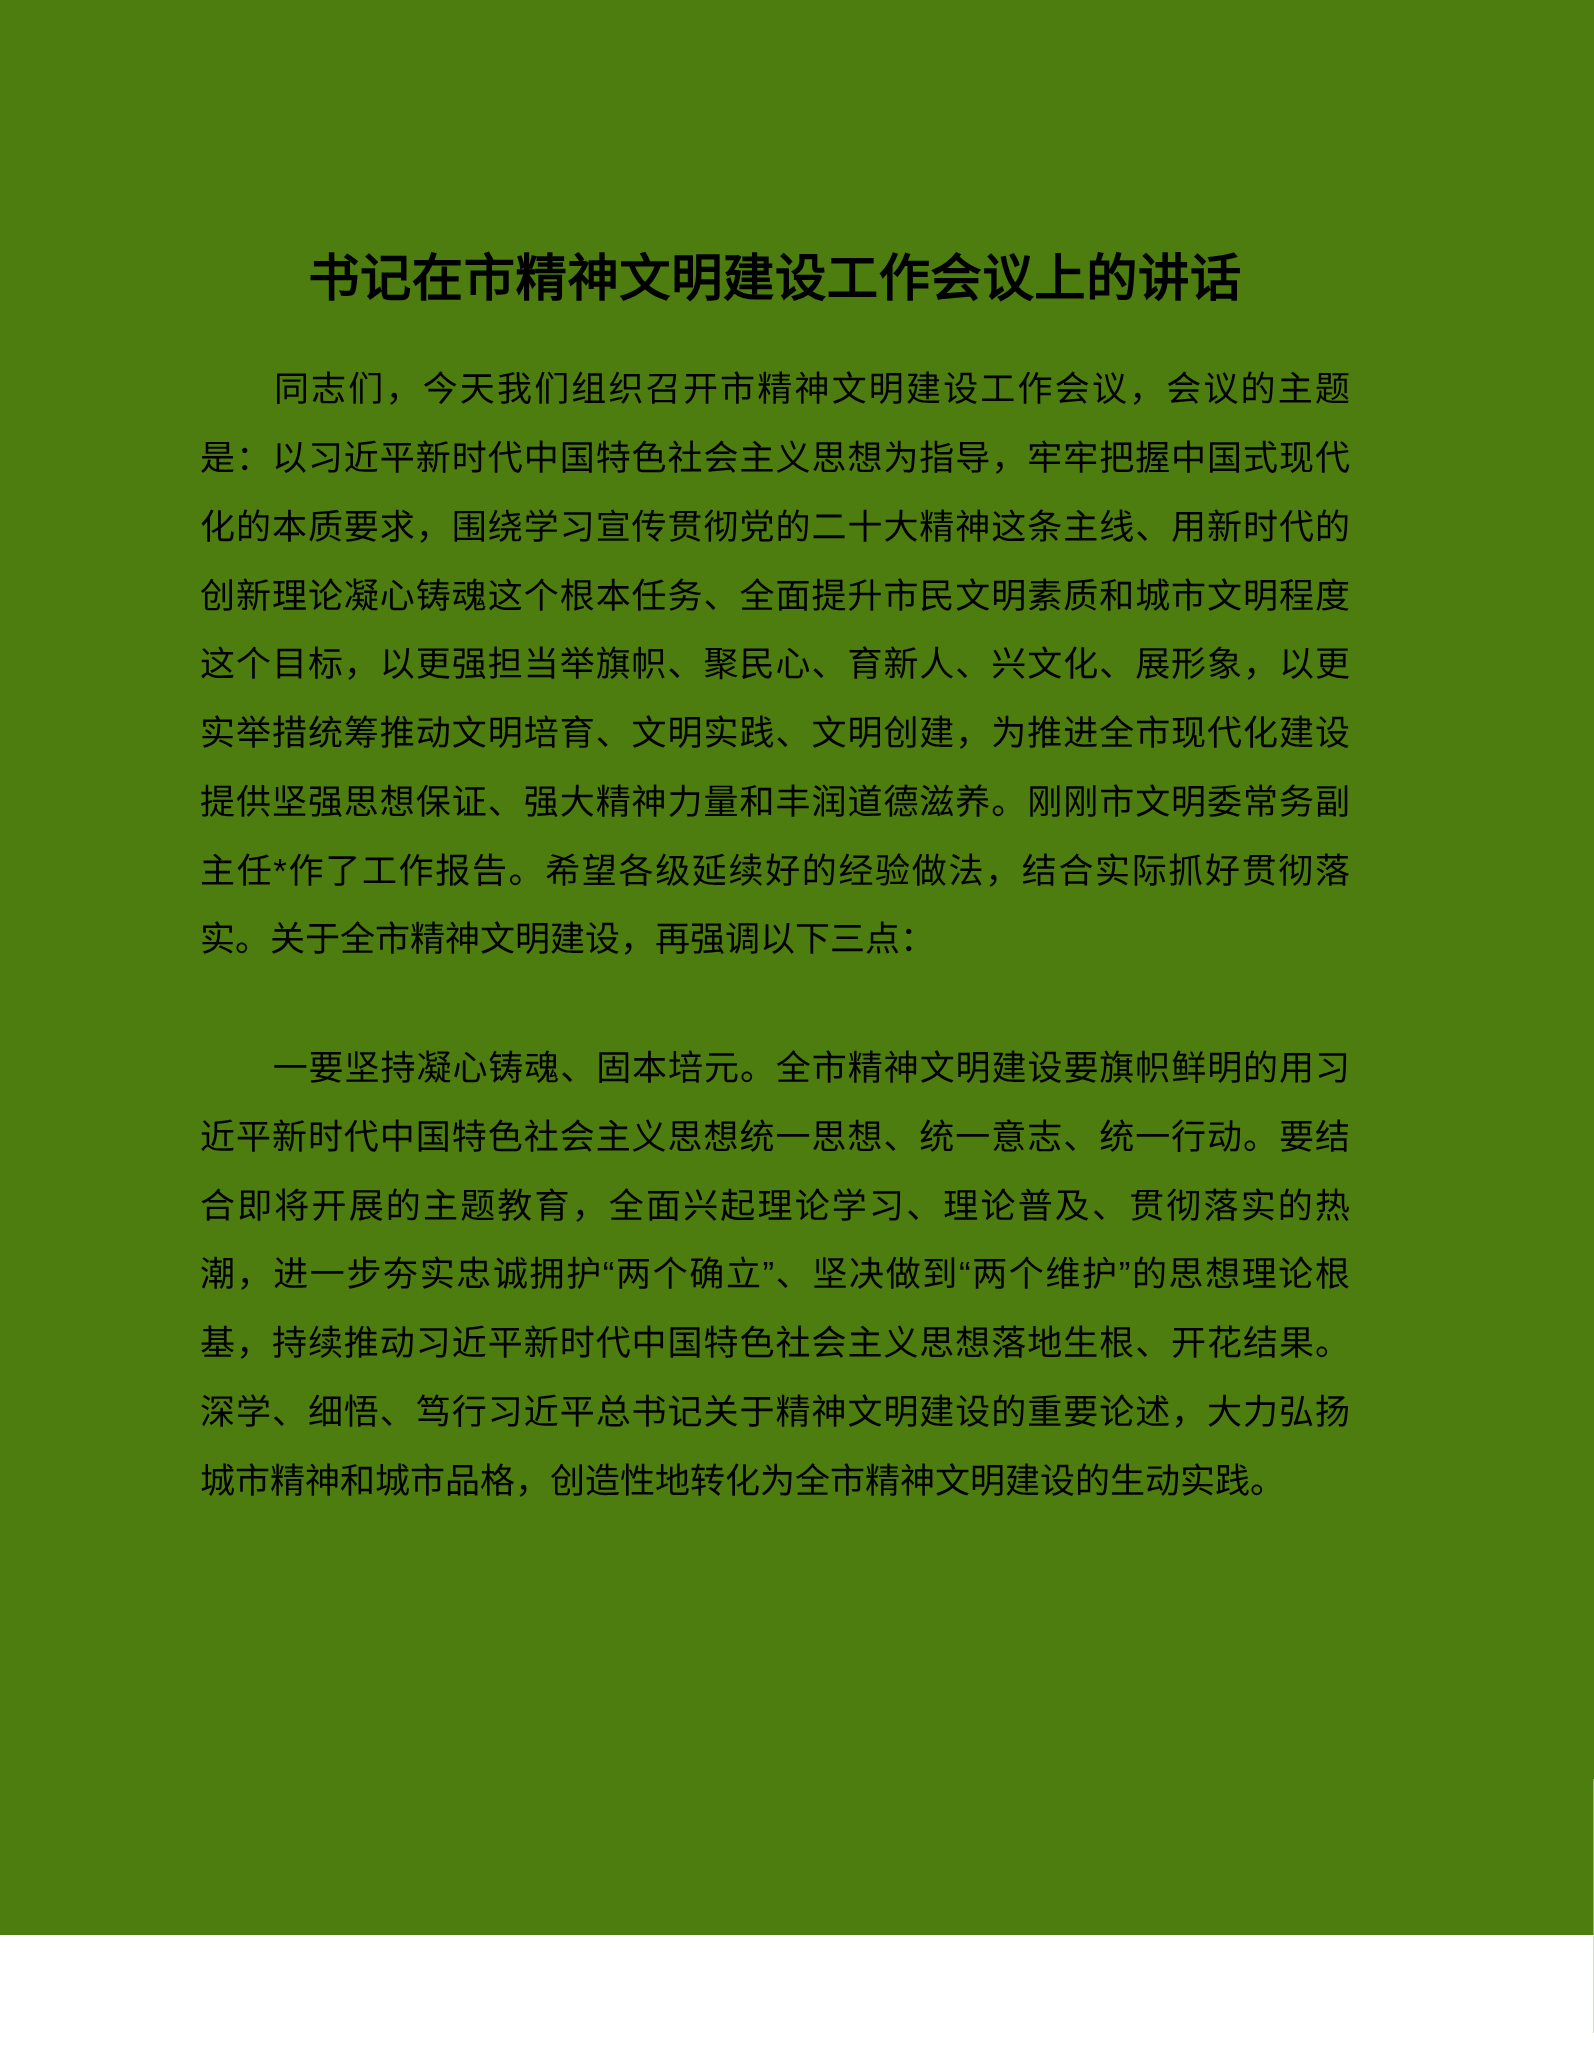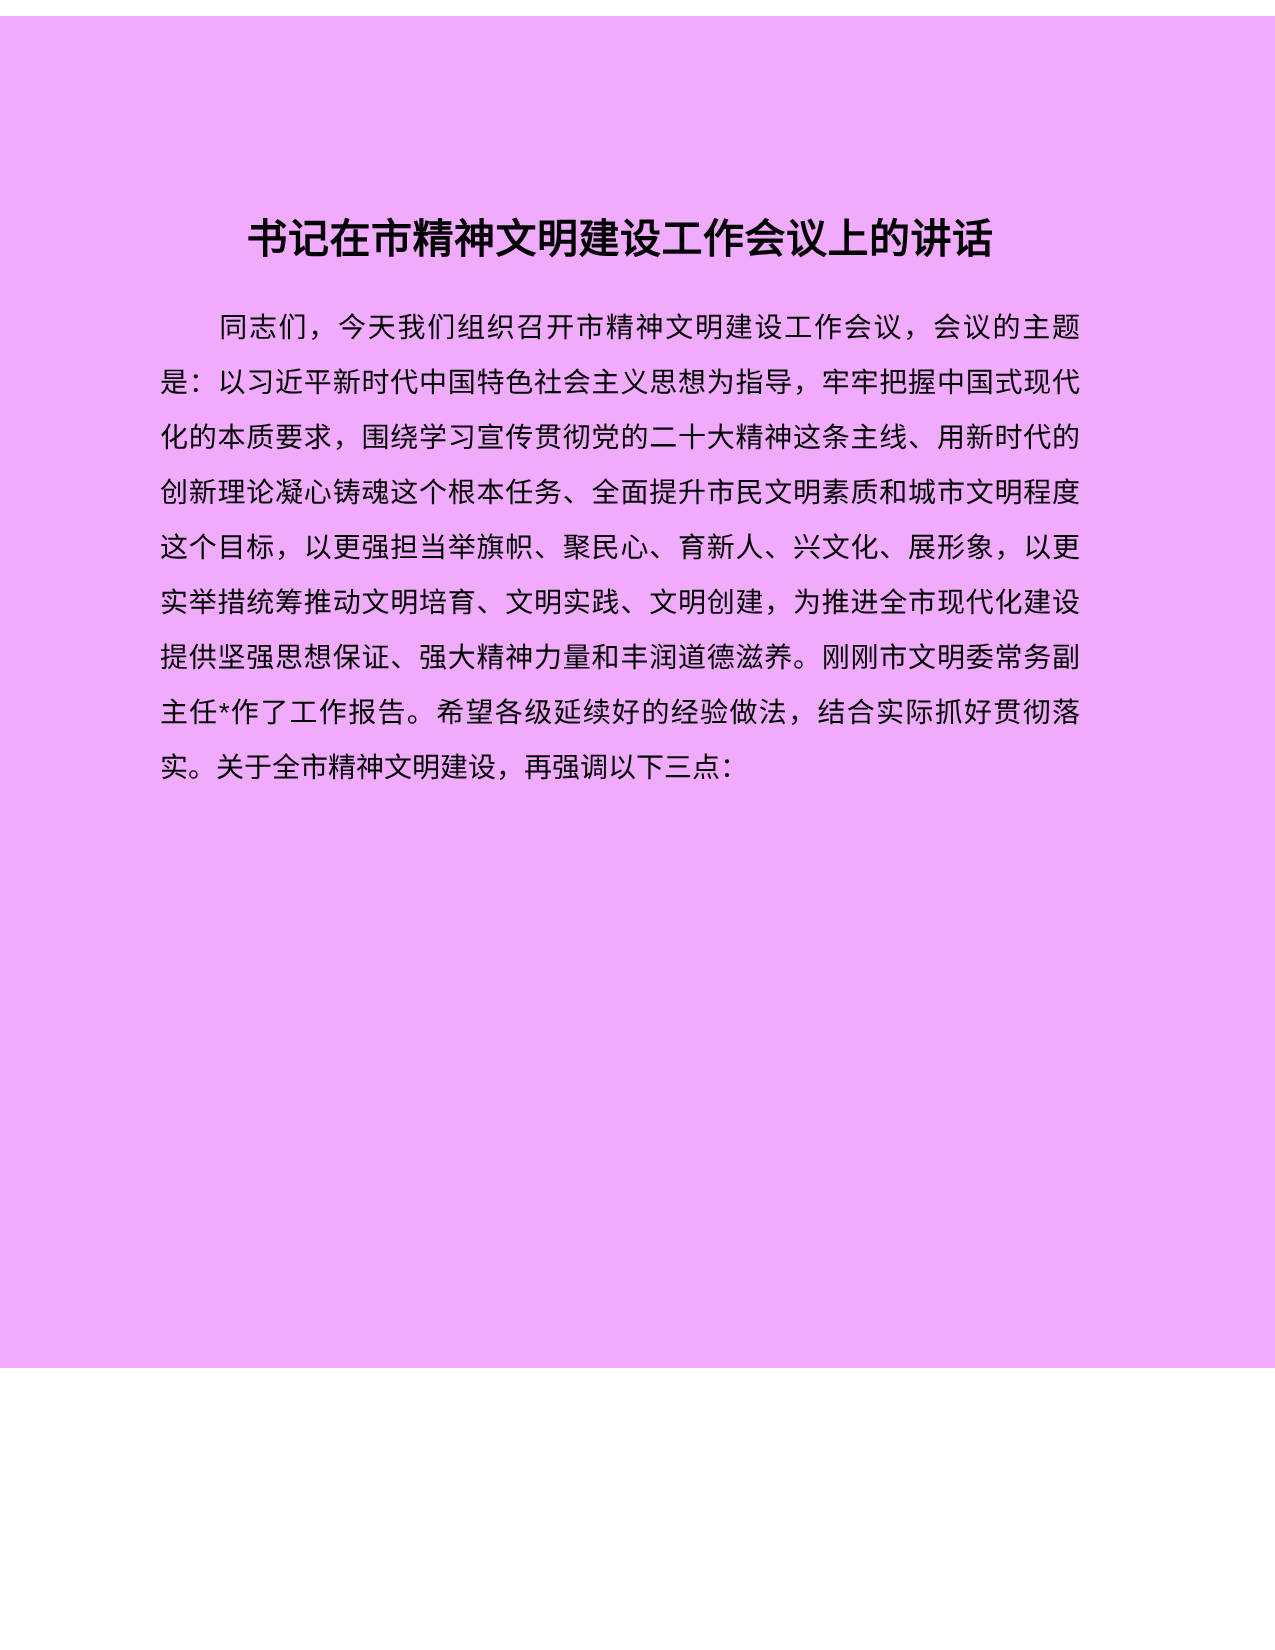--- a/index.html
+++ b/index.html
@@ -9,23 +9,23 @@
   }
 
   body {
     font-family: "Liberation Sans", "DejaVu Sans", sans-serif;
     color: #000000;
   }
 
   .page {
     position: relative;
     width: 1275px;
-    height: 1352px;
-    margin: 16px auto;
-    background: #f0abfc;
+    height: 1548px;
+    margin: 0 auto;
+    background: #4d7c0f;
     box-sizing: border-box;
     overflow: hidden;
   }
 
   .doc-body {
     position: absolute;
     left: 160px;
     top: 0;
     width: 920px;
   }
@@ -70,15 +70,16 @@
 </head>
 <body>
 
 <div class="page">
   <div class="doc-body">
 
     <h1 class="doc-title">书记在市精神文明建设工作会议上的讲话</h1>
 
     <p class="para first"><span class="indent"></span><span>同志们，今天我们组织召开市精神文明建设工作会议，会议的主题是：以习近平新时代中国特色社会主义思想为指导，牢牢把握中国式现代化的本质要求，围绕学习宣传贯彻党的二十大精神这条主线、用新时代的创新理论凝心铸魂这个根本任务、全面提升市民文明素质和城市文明程度这个目标，以更强担当举旗帜、聚民心、育新人、兴文化、展形象，以更实举措统筹推动文明培育、文明实践、文明创建，为推进全市现代化建设提供坚强思想保证、强大精神力量和丰润道德滋养。刚刚市文明委常务副主任*作了工作报告。希望各级延续好的经验做法，结合实际抓好贯彻落实。关于全市精神文明建设，再强调以下三点：</span></p>
 
+    <p class="para second"><span class="indent"></span><span>一要坚持凝心铸魂、固本培元。全市精神文明建设要旗帜鲜明的用习近平新时代中国特色社会主义思想统一思想、统一意志、统一行动。要结合即将开展的主题教育，全面兴起理论学习、理论普及、贯彻落实的热潮，进一步夯实忠诚拥护“两个确立”、坚决做到“两个维护”的思想理论根基，持续推动习近平新时代中国特色社会主义思想落地生根、开花结果。深学、细悟、笃行习近平总书记关于精神文明建设的重要论述，大力弘扬城市精神和城市品格，创造性地转化为全市精神文明建设的生动实践。</span></p>
 
   </div>
 </div>
 
 </body></html>

